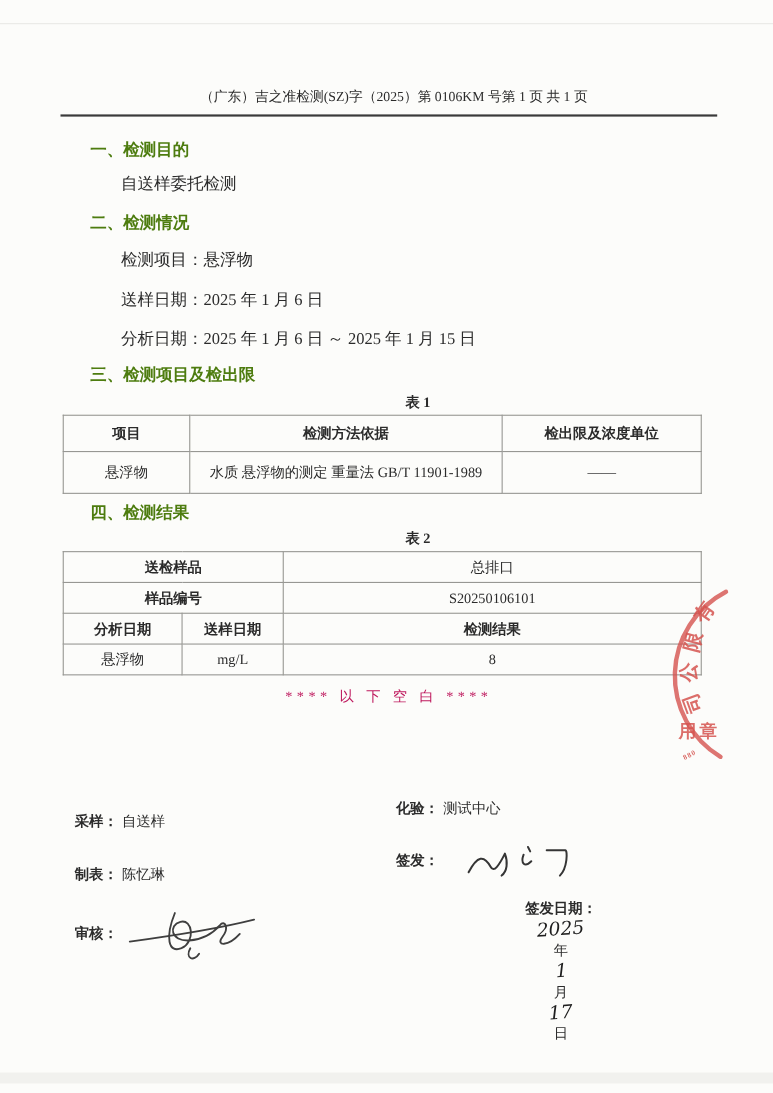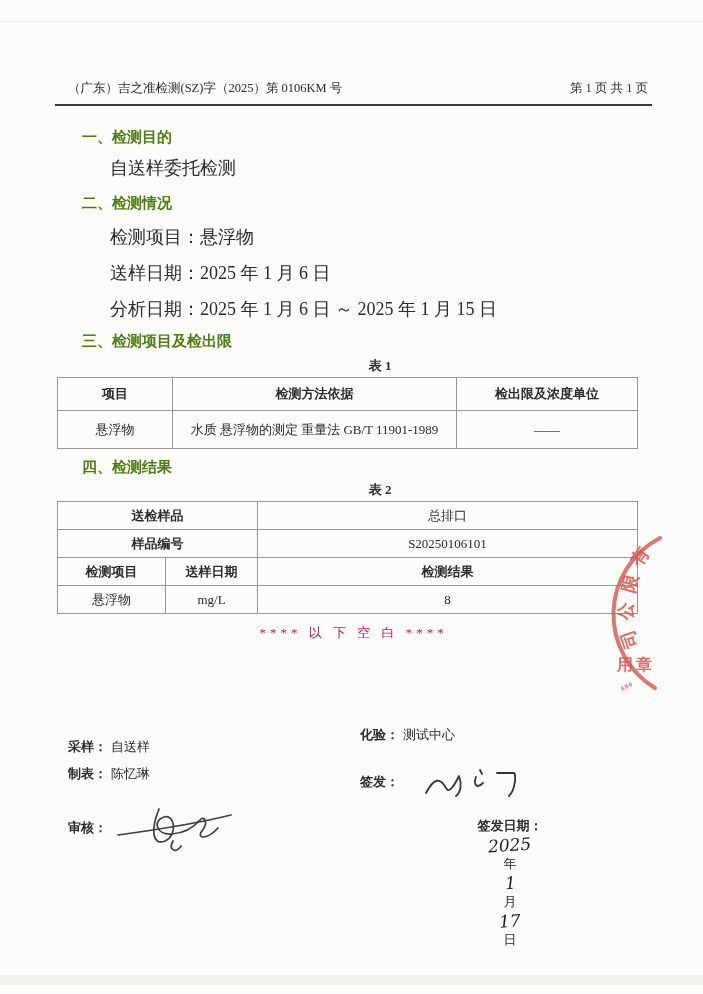--- a/index.html
+++ b/index.html
@@ -5,30 +5,30 @@
   html,body{margin:0;padding:0;background:#ffffff;}
   .page{
     position:relative;width:703px;height:994px;margin:0 auto;
     background:#fcfcfa;overflow:hidden;color:#2b2b2b;
     font-family:"Liberation Serif","DejaVu Serif",serif;
   }
   .scan-top{position:absolute;top:21px;left:0;right:0;height:1px;background:#e9e9e6;}
   .scan-bottom{position:absolute;top:975px;left:0;right:0;height:10px;background:#f1f1ee;}
   .content{position:absolute;left:55px;top:0;width:597px;padding-top:80px;}
   .doc-header{
-    display:flex;justify-content:space-between;align-items:flex-end;
+    display:flex;justify-content:center;align-items:flex-end;
     font-size:12.5px;line-height:17px;
     padding:0 4px 7px 13px;border-bottom:2px solid #3a3a3a;
   }
   .sec-title{
     margin-top:21px;padding-left:27px;
     font-family:"Liberation Sans","DejaVu Sans",sans-serif;
     font-weight:bold;font-size:15px;line-height:20px;color:#4d7c0f;
   }
-  .body-line{margin-top:13px;padding-left:55px;font-size:18px;line-height:17px;}
+  .body-line{margin-top:13px;padding-left:55px;font-size:15px;line-height:17px;}
   .gap16{margin-top:16px;}
   .gap19{margin-top:19px;}
   .tbl-caption{margin-top:7px;padding-left:53px;font-size:13px;font-weight:bold;line-height:16px;text-align:center;}
   table{border-collapse:collapse;table-layout:fixed;margin-top:3px;margin-left:2px;width:580px;
         font-size:13px;}
   td,th{border:1px solid #979793;text-align:center;vertical-align:middle;padding:0 4px;
         font-weight:normal;}
   .t1 th{height:32px;font-weight:bold;}
   .t1 td{height:37px;}
   .t2 td,.t2 th{height:27px;}
@@ -39,21 +39,21 @@
   .footer{position:absolute;top:725px;left:0;width:703px;font-size:13px;}
   .f-col-left{position:absolute;left:68px;top:12px;width:260px;}
   .f-col-right{position:absolute;left:360px;top:0;width:300px;}
   .f-row{display:flex;align-items:center;height:20px;}
   .f-lbl{
     font-family:"Liberation Sans","DejaVu Sans",sans-serif;
     font-weight:bold;white-space:nowrap;
   }
   .f-val{margin-left:4px;white-space:nowrap;}
   .sig{margin-left:8px;flex:0 0 auto;}
-  .mt-l1{margin-top:7px;}
+  .mt-l1{margin-top:28px;}
   .mt-l2{margin-top:18px;text-align:right;}
   .mt-r1{margin-top:14px;}
   .mt-r2{margin-top:18px;}
   .mt-r3{margin-top:16px;flex-direction:column;}
   .hand{
     font-family:"DejaVu Serif","Liberation Serif",serif;font-style:italic;
     font-size:17px;color:#1e1e1e;display:inline-block;transform:rotate(-4deg);
     margin:0 7px;
   }
   .dateunit{margin:0 4px;}
@@ -116,21 +116,21 @@
       <tbody>
           <tr>
         <td colspan="2" class="lbl">送检样品</td>
         <td>总排口</td>
       </tr>
       <tr>
         <td colspan="2" class="lbl">样品编号</td>
         <td>S20250106101</td>
       </tr>
       <tr>
-        <td class="lbl">检测项目</td>
+        <td class="lbl">分析日期</td>
         <td class="lbl">送样日期</td>
         <td class="lbl">检测结果</td>
       </tr>
       <tr>
         <td>悬浮物</td>
         <td>mg/L</td>
         <td>8</td>
       </tr>
     </tbody>
       </table>

